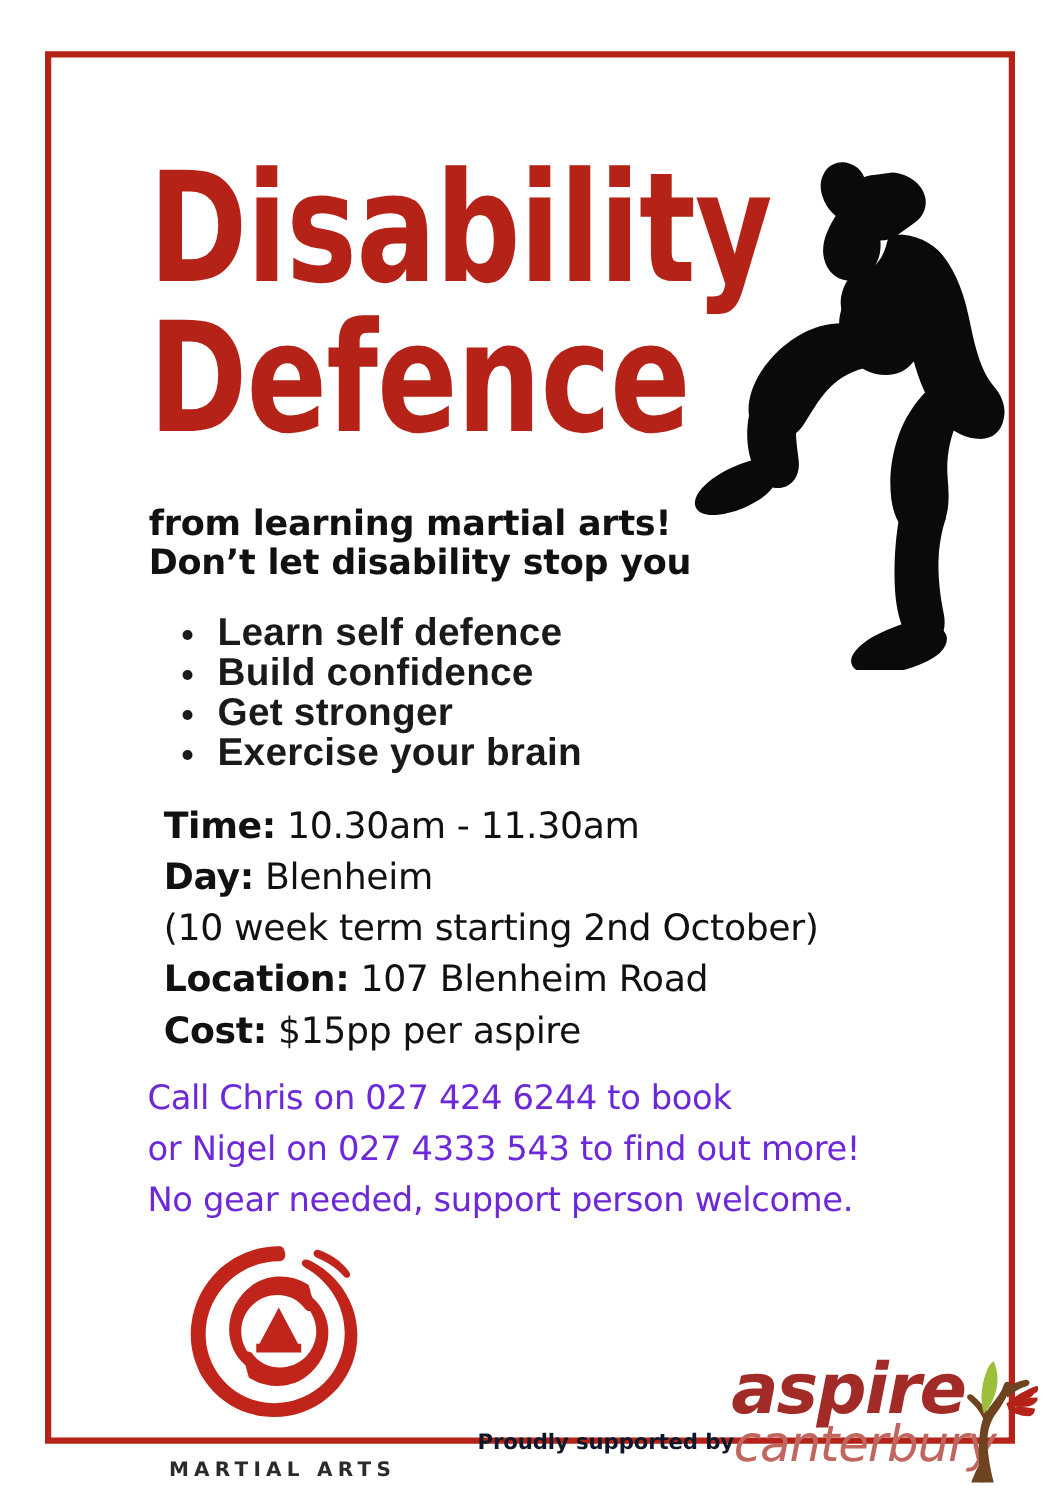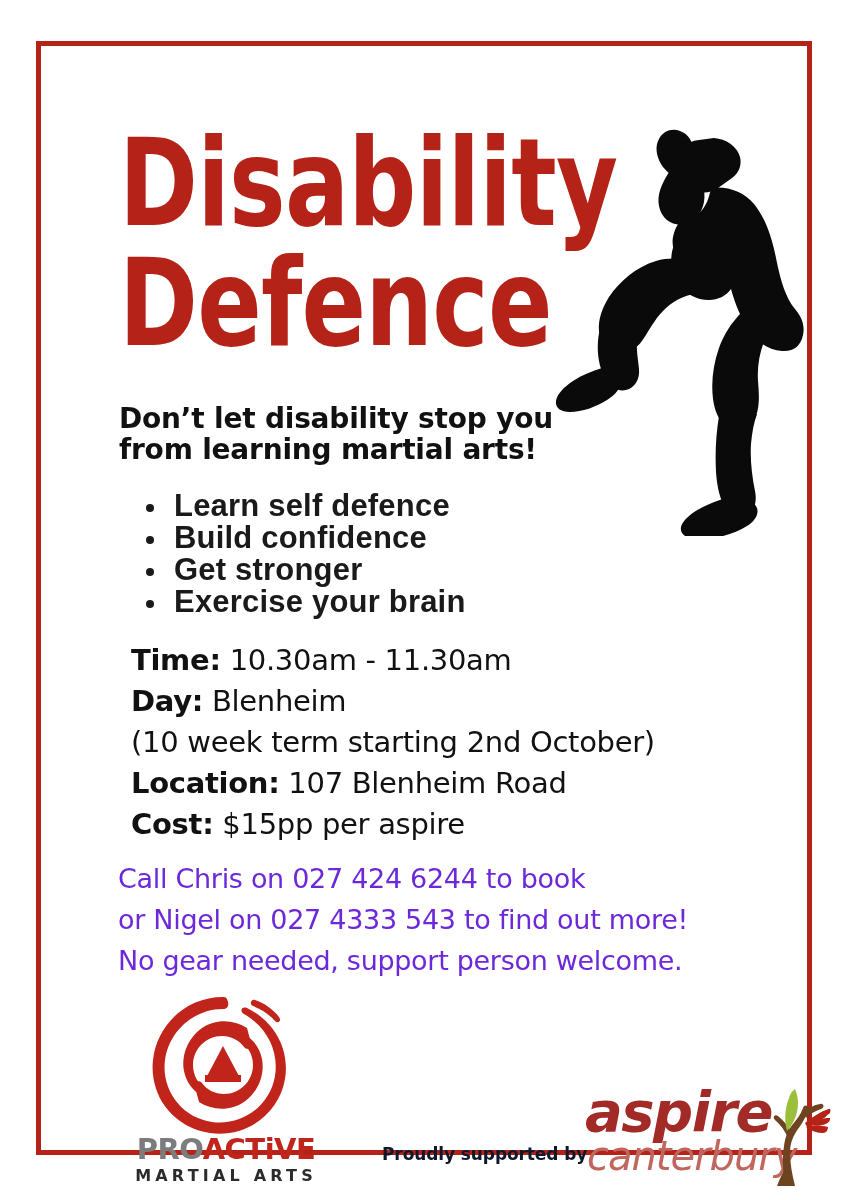--- a/index.html
+++ b/index.html
@@ -295,22 +295,22 @@
                C196 401 205 403 212 399 C219 394 221 385 219 375
                C216 360 214 344 215 328 C216 316 218 306 221 298 Z"></path>
 
       <path d="M181 385 C170 389 160 394 153 400 C146 406 143 412 146 417
                C149 422 158 424 169 423 C184 422 200 417 211 410
                C219 405 223 398 221 392 C218 384 205 379 192 381 Z"></path>
     </g>
   </svg>
 
   <div id="subtitle">
+    <span class="sub-line">from learning martial arts!</span>
     <span class="sub-line">Don’t let disability stop you</span>
-    <span class="sub-line">from learning martial arts!</span>
   </div>
 
   <ul id="benefits-list">
     <li><span>Learn self defence</span></li>
     <li><span>Build confidence</span></li>
     <li><span>Get stronger</span></li>
     <li><span>Exercise your brain</span></li>
   </ul>
 
   <div id="class-details">
@@ -347,23 +347,20 @@
                  C88 42 96 46 101 53 C104 57 110 54 108 49 Z"></path>
         <path d="M56 108 C70 117 88 117 101 108 C115 98 122 81 119 65
                  C117 54 110 45 101 40 C96 37 92 43 97 47
                  C105 52 110 61 110 71 C110 87 97 100 81 100
                  C72 100 64 96 59 89 C56 85 50 88 52 93 Z"></path>
 
         <path d="M80 52 L97 84 L63 84 Z M80 65 L88 79 L72 79 Z"></path>
         <path d="M62 81 L98 81 L98 88 L62 88 Z"></path>
       </g>
     </svg>
-    <div id="proactive-wordmark">
-      <span class="wm-pro">PRO</span><span class="wm-active">ACTiVE</span>
-    </div>
     <div id="proactive-tagline">MARTIAL ARTS</div>
   </div>
 
   <div id="supported-by">Proudly supported by</div>
 
   <div id="aspire-logo">
     <div id="aspire-word">aspire</div>
     <div id="canterbury-word">canterbury</div>
     <svg id="aspire-tree" viewBox="0 0 72 106" xmlns="http://www.w3.org/2000/svg" aria-hidden="true">
 

